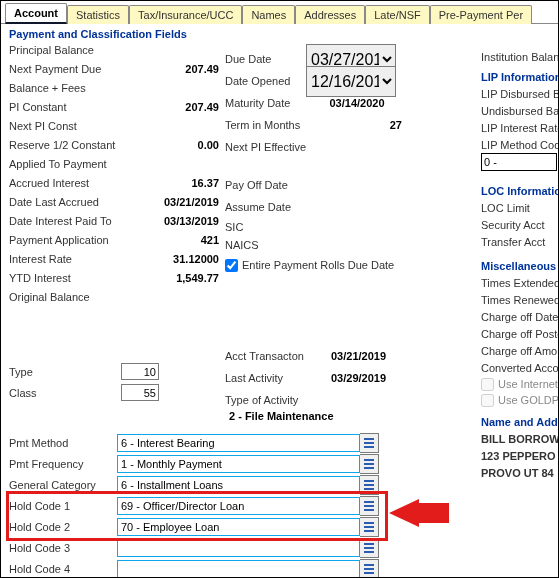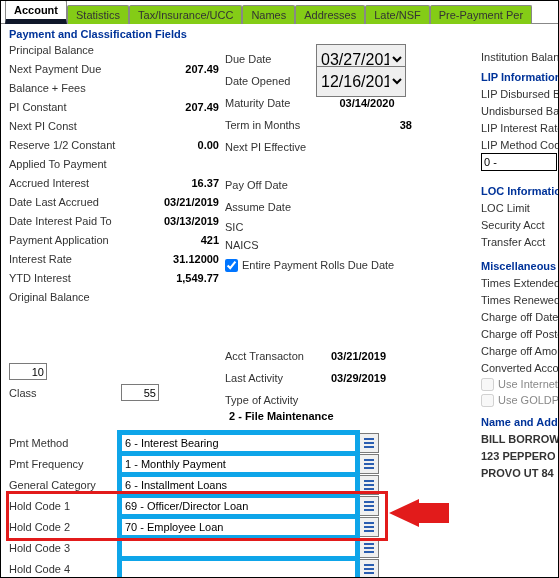--- a/index.html
+++ b/index.html
@@ -24,33 +24,33 @@
     align-items: flex-end;
     border-bottom: 1px solid #888;
     height: 22px;
     padding-left: 4px;
     font-size: 11px;
   }
   .tab {
     padding: 3px 8px 3px 8px;
     border: 1px solid #888;
     border-bottom: none;
-    background: #84cc16;
+    background: #fef9c3;
     position: relative;
     top: 1px;
     margin-right: 0;
     border-radius: 2px 2px 0 0;
     color: #333;
   }
   .tab.active {
     font-weight: bold;
     background: #fff;
     color: #000;
     top: 1px;
-    border-bottom: 5px solid #0f172a;
+    border-bottom: 2px solid #0f172a;
   }
   .content {
     position: relative;
     width: 100%;
     height: calc(100% - 22px);
   }
   .section-title {
     font-weight: bold;
     color: #003399;
     font-size: 11px;
@@ -89,21 +89,21 @@
     align-items: center;
     height: 19px;
   }
   .row .label { flex: 1; }
   .row .value { min-width: 70px; text-align: right; }
   .mid-row {
     display: flex;
     align-items: center;
     height: 22px;
   }
-  .mid-row .label { width: 91px; }
+  .mid-row .label { width: 81px; }
   .mid-row .value { font-weight: bold; padding-left: 6px; }
   select.date-select {
     font-size: 16px;
     height: 31px;
     width: 90px;
     border: 1px solid #7a7a7a;
   }
   .mini-input {
     font-size: 11px;
     height: 15px;
@@ -136,21 +136,21 @@
   .lookup-field {
     flex: 1;
     display: flex;
     align-items: center;
     height: 18px;
   }
   .lookup-field input {
     flex: 1;
     height: 16px;
     font-size: 11px;
-    border: 5px solid #0ea5e9;
+    border: 1px solid #0ea5e9;
     padding: 0 3px;
   }
   .lookup-btn {
     width: 18px;
     height: 18px;
     border: 1px solid #7a7a7a;
     border-left: none;
     display: flex;
     align-items: center;
     justify-content: center;
@@ -295,20 +295,21 @@
           <span class="value">1,549.77</span>
         </div>
       <div class="row">
           <span class="label">Original Balance</span>
           <span class="value"></span>
         </div>
     </div>
 
     <div class="type-class">
       <div class="tc-row">
+        <span class="label">Type</span>
         <input class="mini-input" value="10" style="">
       </div>
       <div class="tc-row">
         <span class="label">Class</span>
         <input class="mini-input" value="55" style="">
       </div>
     </div>
 
     <div class="mid-col">
       <div class="mid-row">
@@ -322,21 +323,21 @@
         <select class="date-select">
           <option>12/16/2017</option>
         </select>
       </div>
       <div class="mid-row">
         <span class="label">Maturity Date</span>
         <span class="value" style="width:90px;text-align:center">03/14/2020</span>
       </div>
       <div class="mid-row">
         <span class="label">Term in Months</span>
-        <span class="value" style="width:90px;text-align:right;padding-right:10px">38</span>
+        <span class="value" style="width:90px;text-align:right;padding-right:10px">27</span>
       </div>
       <div class="mid-row">
           <span class="label" style="width:auto">Next PI Effective</span>
         </div>
       <div style="height:16px"></div>
       <div class="mid-row">
           <span class="label">Pay Off Date</span>
         </div>
       <div class="mid-row">
           <span class="label">Assume Date</span>

